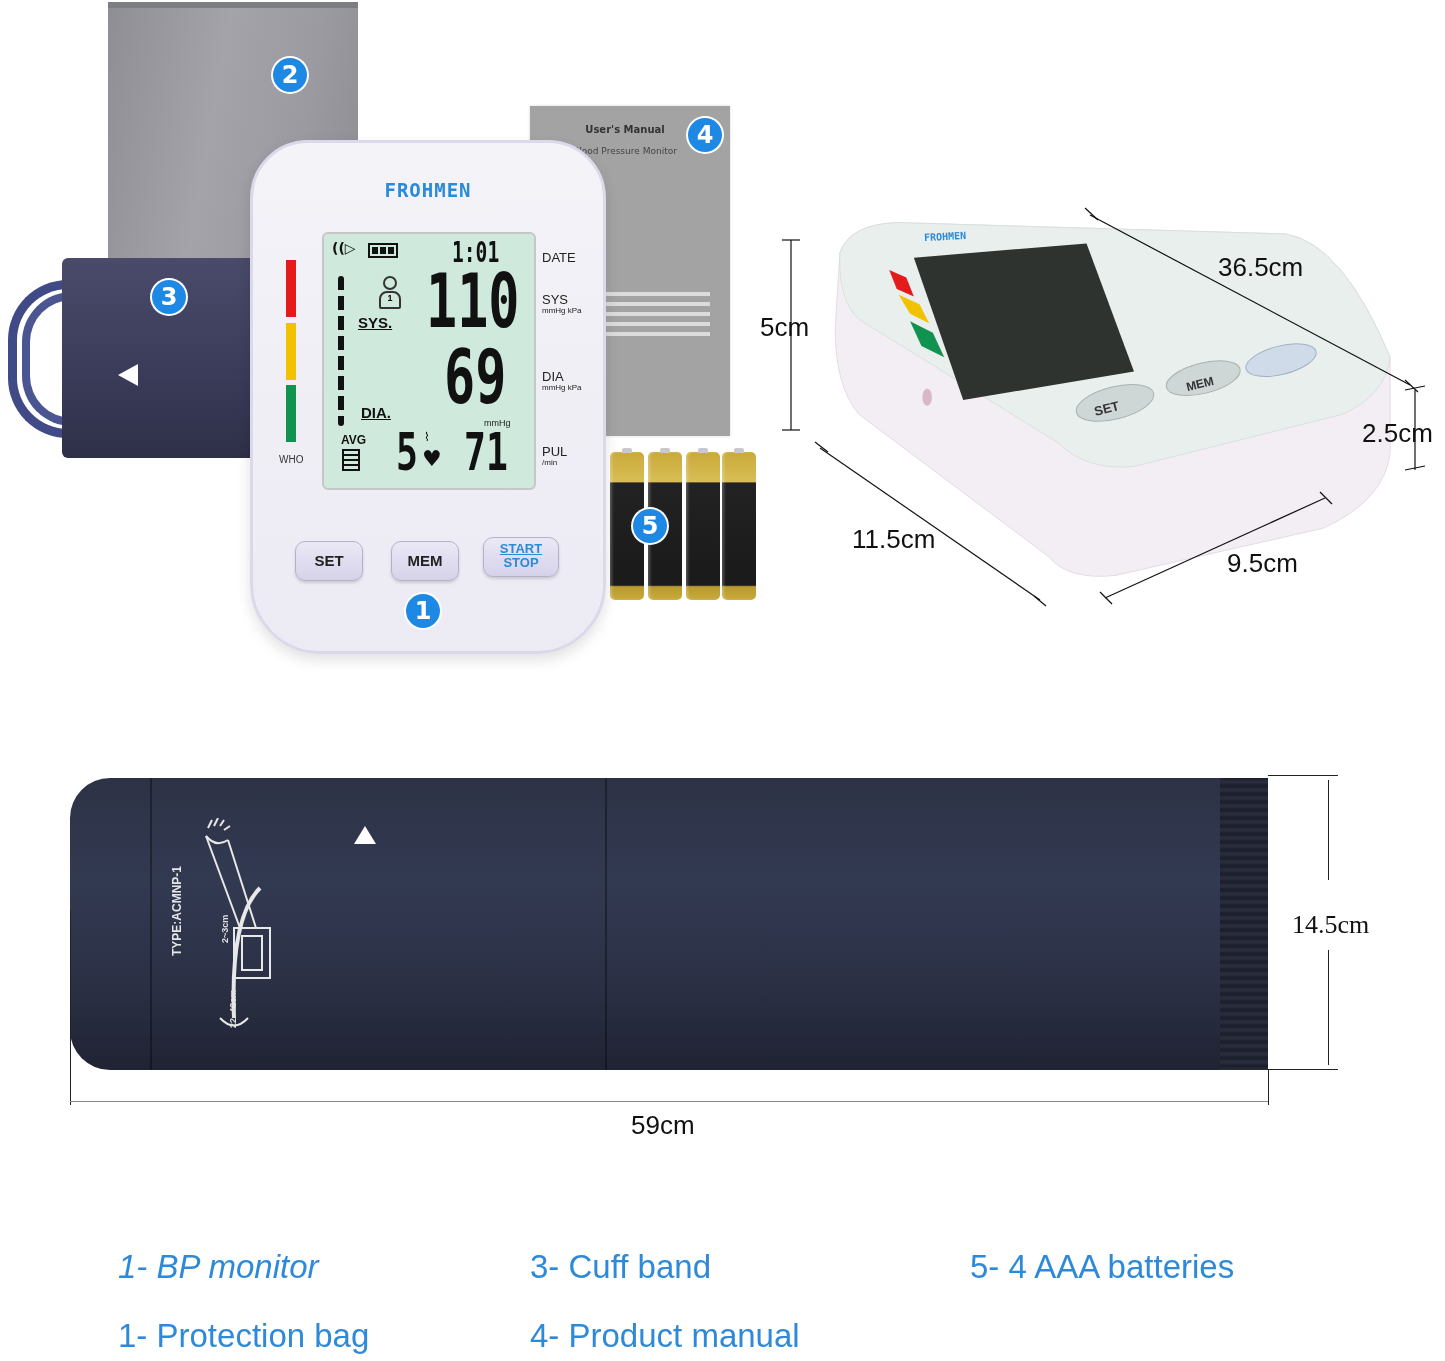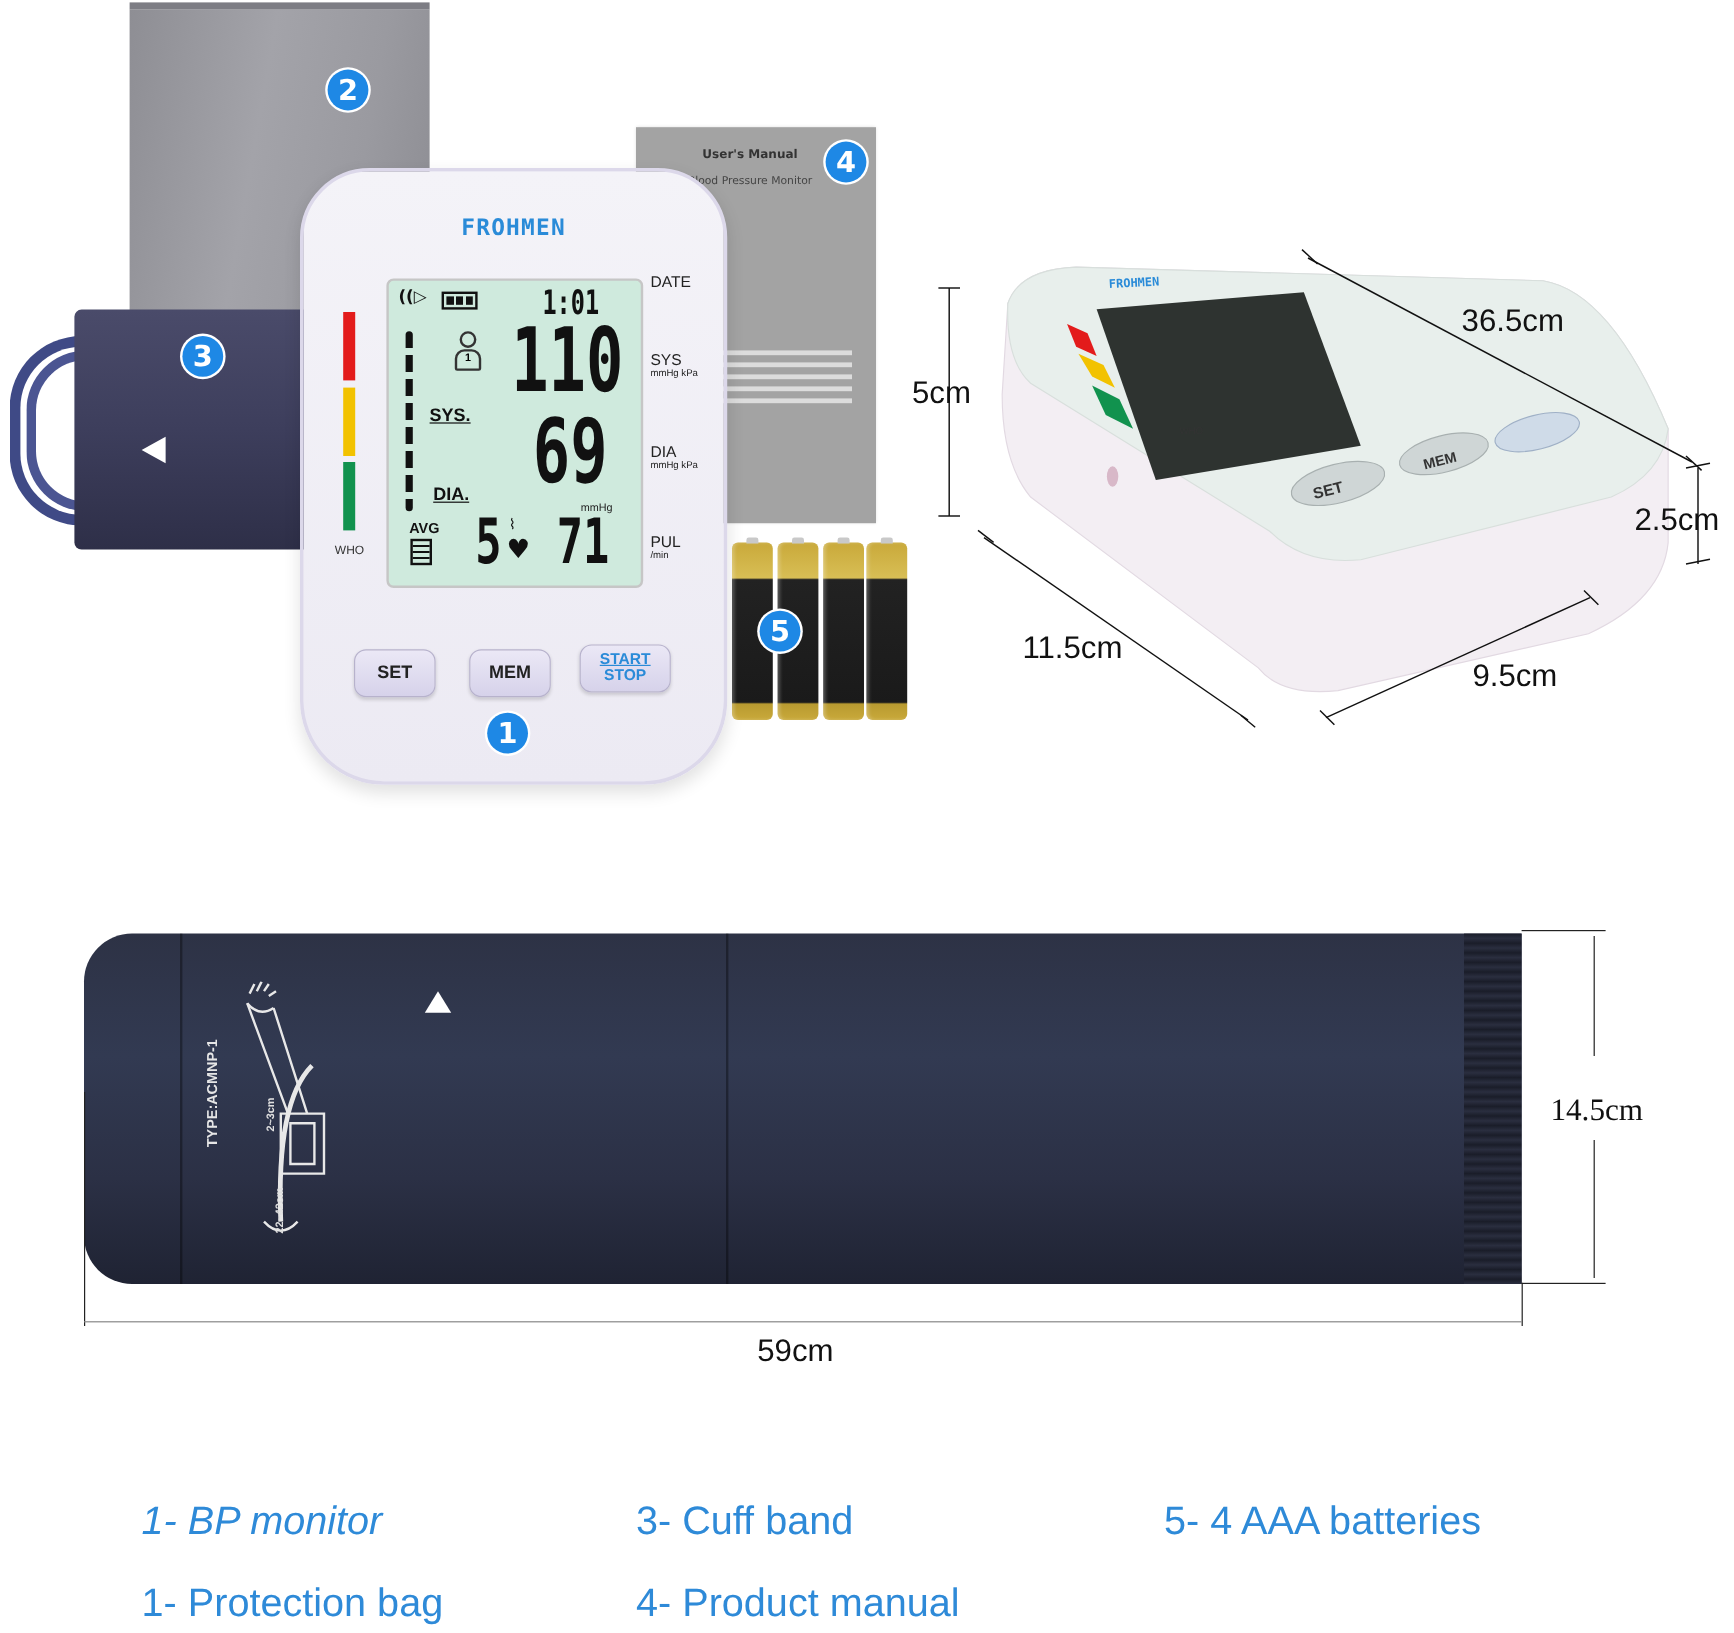--- a/index.html
+++ b/index.html
@@ -83,34 +83,34 @@
     <div class="abs" style="left:8px;top:6px;font:bold 14px 'DejaVu Sans',sans-serif;color:#111;">((▷</div>
     <div class="abs" style="left:44px;top:9px;width:26px;height:11px;border:2px solid #111;">
       <div style="margin:2px;height:7px;background:repeating-linear-gradient(90deg,#111 0 6px,transparent 6px 8px);"></div>
     </div>
     <div class="seg" style="left:128px;top:2px;font-size:28px;">1:01</div>
     <div class="abs" style="left:14px;top:42px;width:6px;height:150px;background:repeating-linear-gradient(180deg,#111 0 14px,transparent 14px 20px);border-radius:3px;"></div>
     <div class="abs" style="left:55px;top:42px;width:22px;height:30px;">
       <div style="width:10px;height:10px;border:2px solid #333;border-radius:50%;margin:0 auto;"></div>
       <div style="width:18px;height:14px;border:2px solid #333;border-radius:8px 8px 2px 2px;margin:1px auto 0;text-align:center;font:bold 9px 'Liberation Sans',sans-serif;">1</div>
     </div>
-    <div class="abs" style="left:34px;top:80px;font:bold 15px 'Liberation Sans',sans-serif;text-decoration:underline;color:#111;margin-top:24px;">SYS.</div>
+    <div class="abs" style="left:34px;top:80px;font:bold 15px 'Liberation Sans',sans-serif;text-decoration:underline;color:#111;">SYS.</div>
     <div class="seg" style="left:102px;top:30px;font-size:74px;line-height:74px;">110</div>
     <div class="seg" style="left:120px;top:106px;font-size:74px;line-height:74px;">69</div>
     <div class="abs" style="left:37px;top:170px;font:bold 15px 'Liberation Sans',sans-serif;text-decoration:underline;color:#111;">DIA.</div>
     <div class="abs" style="left:160px;top:184px;font:9px 'Liberation Sans',sans-serif;color:#222;">mmHg</div>
     <div class="abs" style="left:17px;top:199px;font:bold 12px 'Liberation Sans',sans-serif;color:#111;">AVG</div>
     <div class="abs" style="left:18px;top:215px;width:14px;height:18px;border:2px solid #111;background:repeating-linear-gradient(180deg,transparent 0 3px,#111 3px 5px);"></div>
     <div class="seg" style="left:72px;top:192px;font-size:52px;line-height:52px;">5</div>
     <div class="abs" style="left:100px;top:196px;font:12px 'DejaVu Sans',sans-serif;color:#111;">⌇</div>
     <div class="abs" style="left:98px;top:212px;font:22px 'DejaVu Sans',sans-serif;color:#111;">♥</div>
     <div class="seg" style="left:140px;top:192px;font-size:52px;line-height:52px;">71</div>
   </div>
 
-  <div class="side-label" style="top:85px;"><span>DATE</span></div>
+  <div class="side-label" style="top:108px;"><span>DATE</span></div>
   <div class="side-label" style="top:150px;"><span>SYS</span><small>mmHg kPa</small></div>
   <div class="side-label" style="top:227px;"><span>DIA</span><small>mmHg kPa</small></div>
   <div class="side-label" style="top:302px;"><span>PUL</span><small>/min</small></div>
 
   <div class="btn" style="left:42px;width:66px;">SET</div>
   <div class="btn" style="left:138px;width:66px;">MEM</div>
   <div class="btn btn-start" style="left:230px;width:74px;top:394px;">
     <span class="u">START</span>
     <span>STOP</span>
   </div>

